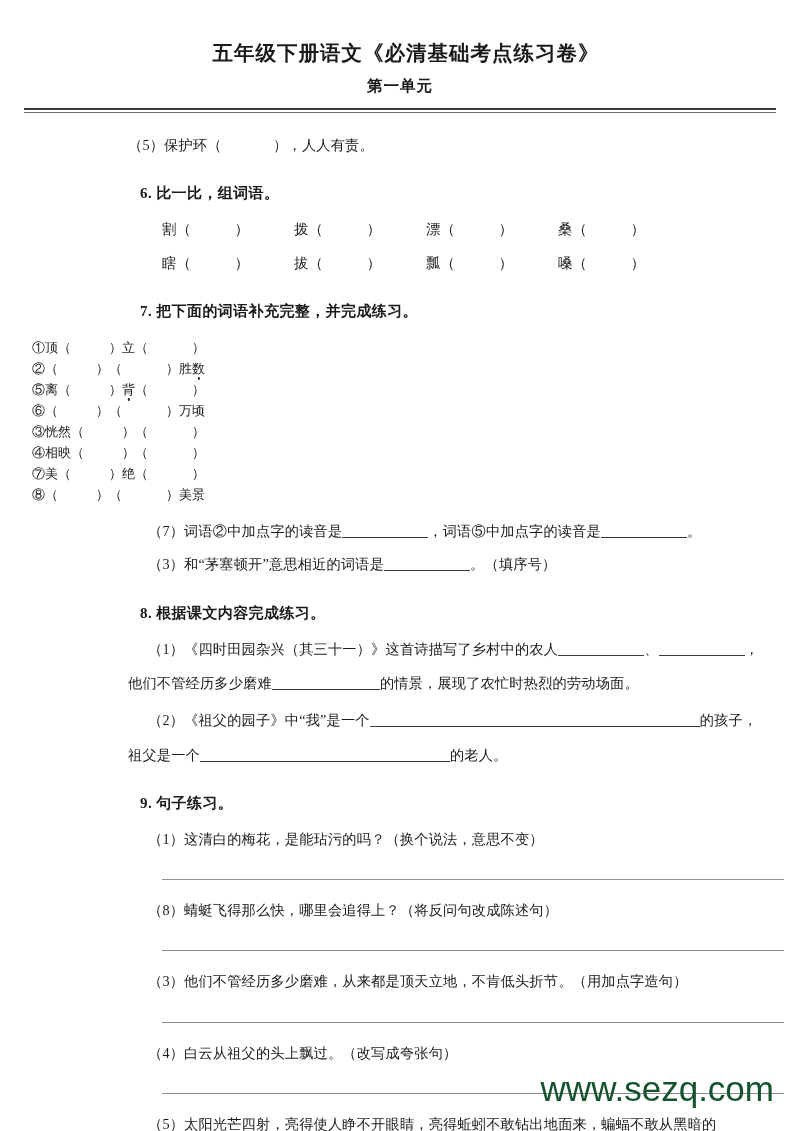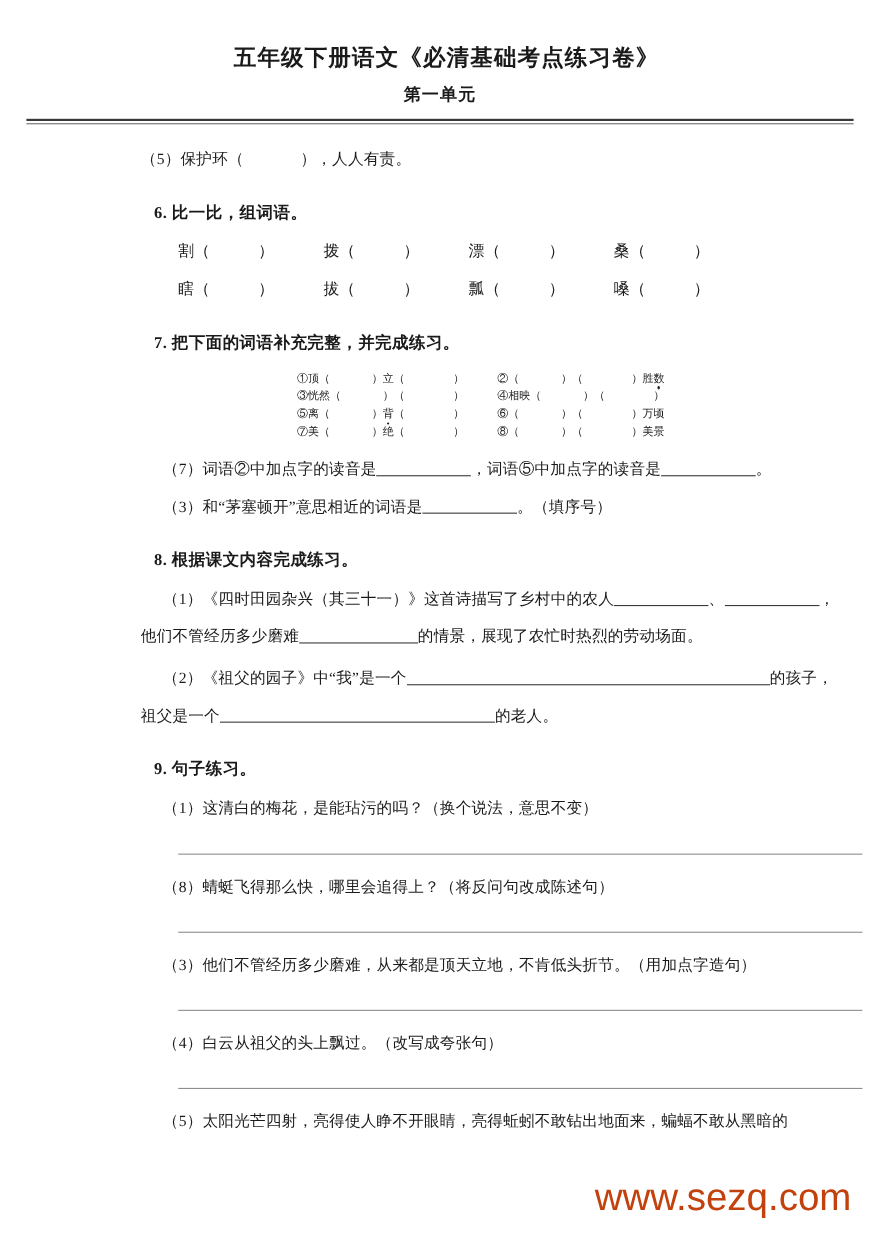--- a/index.html
+++ b/index.html
@@ -95,24 +95,24 @@
     width: 132px;
     white-space: nowrap;
   }
   .paren-gap {
     display: inline-block;
     width: 44px;
   }
 
   
   .idiom-row {
-    margin-left: 238px;
-    font-size: 10px;
+    font-size: 13px;
     display: flex;
     line-height: 1.62;
+    flex-direction: column;
   }
   .idiom-cell {
     width: 182px;
     white-space: nowrap;
   }
   .pgap-s { display: inline-block; width: 38px; }
   .pgap-m { display: inline-block; width: 44px; }
   .dotted {
     position: relative;
   }
@@ -217,33 +217,33 @@
       <span class="idiom-cell">
         <span>①</span><span>顶</span><span>（</span><span class="pgap-s"></span><span>）</span><span>立</span><span>（</span><span class="pgap-m"></span><span>）</span>
       </span>
       <span class="idiom-cell">
         <span>②</span><span>（</span><span class="pgap-s"></span><span>）</span><span>（</span><span class="pgap-m"></span><span>）</span><span>胜</span><span class="dotted">数</span>
       </span>
     </div>
 
     <div class="idiom-row">
       <span class="idiom-cell">
+        <span>⑤</span><span>离</span><span>（</span><span class="pgap-s"></span><span>）</span><span class="dotted">背</span><span>（</span><span class="pgap-m"></span><span>）</span>
+      </span>
+      <span class="idiom-cell">
+        <span>⑥</span><span>（</span><span class="pgap-s"></span><span>）</span><span>（</span><span class="pgap-m"></span><span>）</span><span>万顷</span>
+      </span>
+    </div>
+
+    <div class="idiom-row">
+      <span class="idiom-cell">
         <span>③</span><span>恍然</span><span>（</span><span class="pgap-s"></span><span>）</span><span>（</span><span class="pgap-m"></span><span>）</span>
       </span>
       <span class="idiom-cell">
         <span>④</span><span>相映</span><span>（</span><span class="pgap-s"></span><span>）</span><span>（</span><span class="pgap-m"></span><span>）</span>
-      </span>
-    </div>
-
-    <div class="idiom-row">
-      <span class="idiom-cell">
-        <span>⑤</span><span>离</span><span>（</span><span class="pgap-s"></span><span>）</span><span class="dotted">背</span><span>（</span><span class="pgap-m"></span><span>）</span>
-      </span>
-      <span class="idiom-cell">
-        <span>⑥</span><span>（</span><span class="pgap-s"></span><span>）</span><span>（</span><span class="pgap-m"></span><span>）</span><span>万顷</span>
       </span>
     </div>
 
     <div class="idiom-row">
       <span class="idiom-cell">
         <span>⑦</span><span>美</span><span>（</span><span class="pgap-s"></span><span>）</span><span>绝</span><span>（</span><span class="pgap-m"></span><span>）</span>
       </span>
       <span class="idiom-cell">
         <span>⑧</span><span>（</span><span class="pgap-s"></span><span>）</span><span>（</span><span class="pgap-m"></span><span>）</span><span>美景</span>
       </span>
@@ -312,15 +312,15 @@
     <div style="height:20px"></div>
     <div class="sub-line">（4）白云从祖父的头上飘过。（改写成夸张句）</div>
     <div style="height:29px"></div>
     <div class="answer-rule"></div>
 
     <div style="height:20px"></div>
     <div class="sub-line">（5）太阳光芒四射，亮得使人睁不开眼睛，亮得蚯蚓不敢钻出地面来，蝙蝠不敢从黑暗的</div>
 
   </div>
 
-  <div class="watermark" style="color: #c2410c;">www.sezq.com</div>
+  <div class="watermark" style="color: #14532d;">www.sezq.com</div>
 
 </div>
 
 </body></html>

